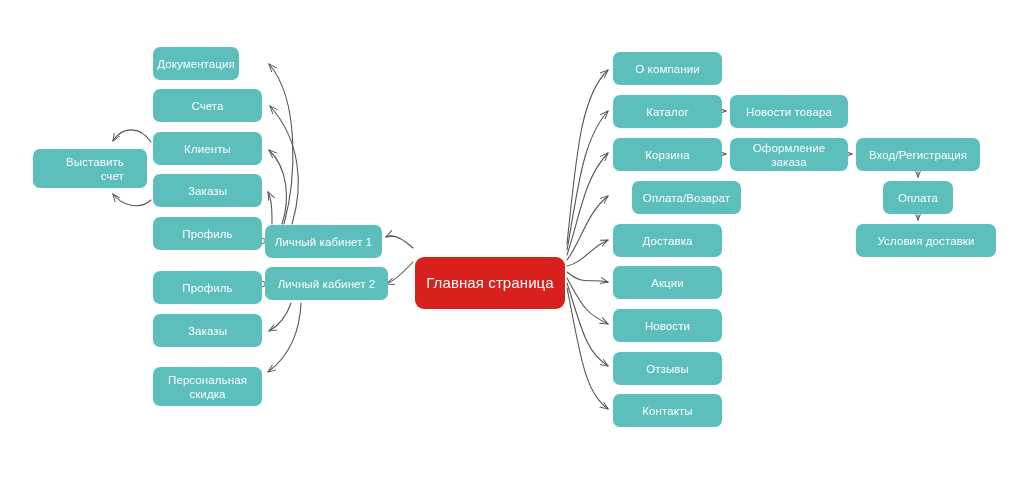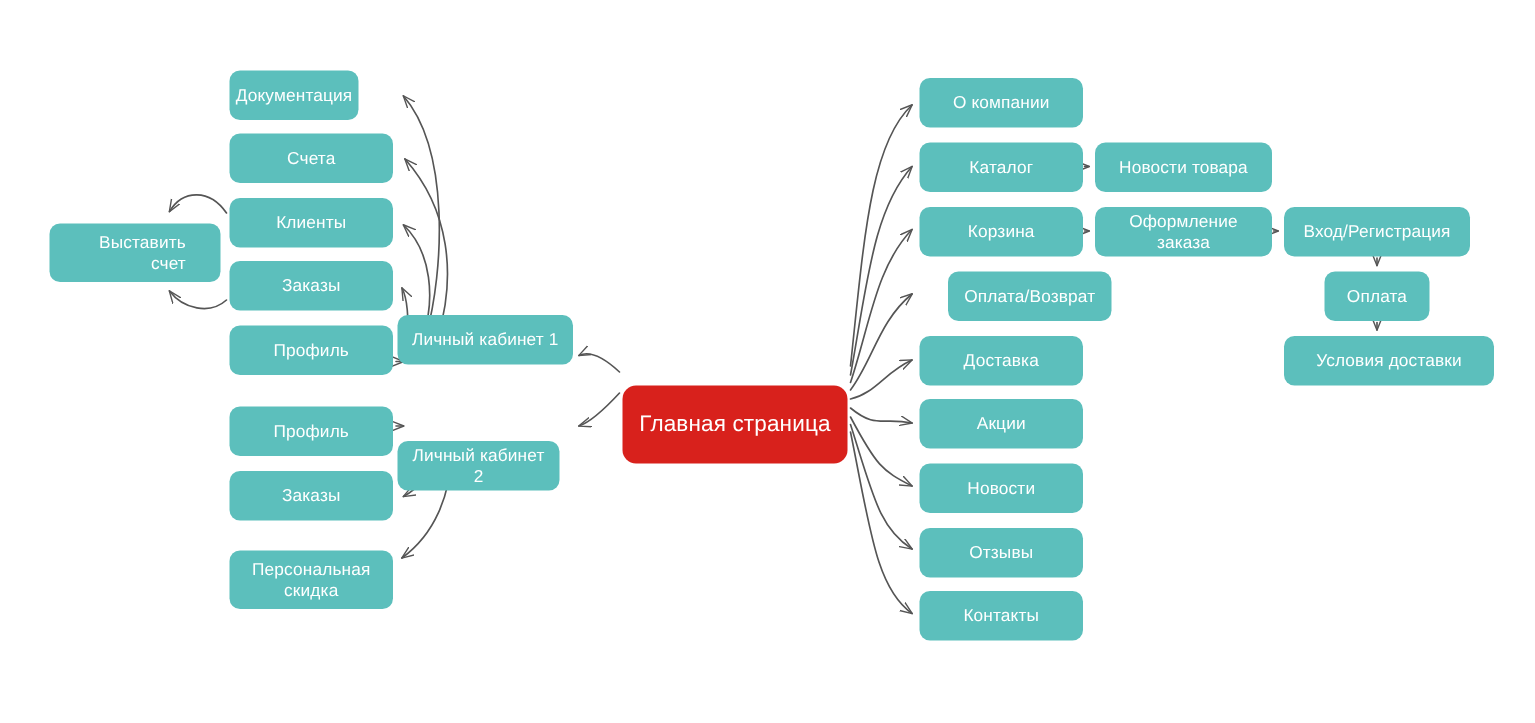--- a/index.html
+++ b/index.html
@@ -101,22 +101,22 @@
       <div class="node teal" style="left: 153px; top: 89px; width: 109px; height: 33px;"><span>Счета</span></div>
       <div class="node teal" style="left: 153px; top: 132px; width: 109px; height: 33px;"><span>Клиенты</span></div>
       <div class="node teal" style="left: 153px; top: 174px; width: 109px; height: 33px;"><span>Заказы</span></div>
       <div class="node teal" style="left: 153px; top: 217px; width: 109px; height: 33px;"><span>Профиль</span></div>
       <div class="node teal" style="left: 153px; top: 271px; width: 109px; height: 33px;"><span>Профиль</span></div>
       <div class="node teal" style="left: 153px; top: 314px; width: 109px; height: 33px;"><span>Заказы</span></div>
       <div class="node teal" style="left: 153px; top: 355px; width: 109px; height: 39px; margin-top: 12px;"><span>Персональная
 скидка</span></div>
       <div class="node teal left-text" style="left: 33px; top: 149px; width: 114px; height: 39px;"><span>Выставить
 счет</span></div>
-      <div class="node teal" style="left: 265px; top: 210px; width: 117px; height: 33px;"><span>Личный кабинет 1</span></div>
-      <div class="node teal" style="left: 265px; top: 267px; width: 108px; height: 33px; margin-top: 27px;"><span>Личный кабинет 2</span></div>
+      <div class="node teal" style="left: 265px; top: 225px; width: 117px; height: 33px;"><span>Личный кабинет 1</span></div>
+      <div class="node teal" style="left: 265px; top: 267px; width: 123px; height: 33px;"><span>Личный кабинет 2</span></div>
       <div class="node teal" style="left: 613px; top: 52px; width: 109px; height: 33px;"><span>О компании</span></div>
       <div class="node teal" style="left: 613px; top: 95px; width: 109px; height: 33px;"><span>Каталог</span></div>
       <div class="node teal" style="left: 613px; top: 138px; width: 109px; height: 33px;"><span>Корзина</span></div>
       <div class="node teal" style="left: 613px; top: 181px; width: 109px; height: 33px; margin-left: 19px;"><span>Оплата/Возврат</span></div>
       <div class="node teal" style="left: 613px; top: 224px; width: 109px; height: 33px;"><span>Доставка</span></div>
       <div class="node teal" style="left: 613px; top: 266px; width: 109px; height: 33px;"><span>Акции</span></div>
       <div class="node teal" style="left: 613px; top: 309px; width: 109px; height: 33px;"><span>Новости</span></div>
       <div class="node teal" style="left: 613px; top: 352px; width: 109px; height: 33px;"><span>Отзывы</span></div>
       <div class="node teal" style="left: 613px; top: 394px; width: 109px; height: 33px;"><span>Контакты</span></div>
       <div class="node teal" style="left: 730px; top: 95px; width: 118px; height: 33px;"><span>Новости товара</span></div>

